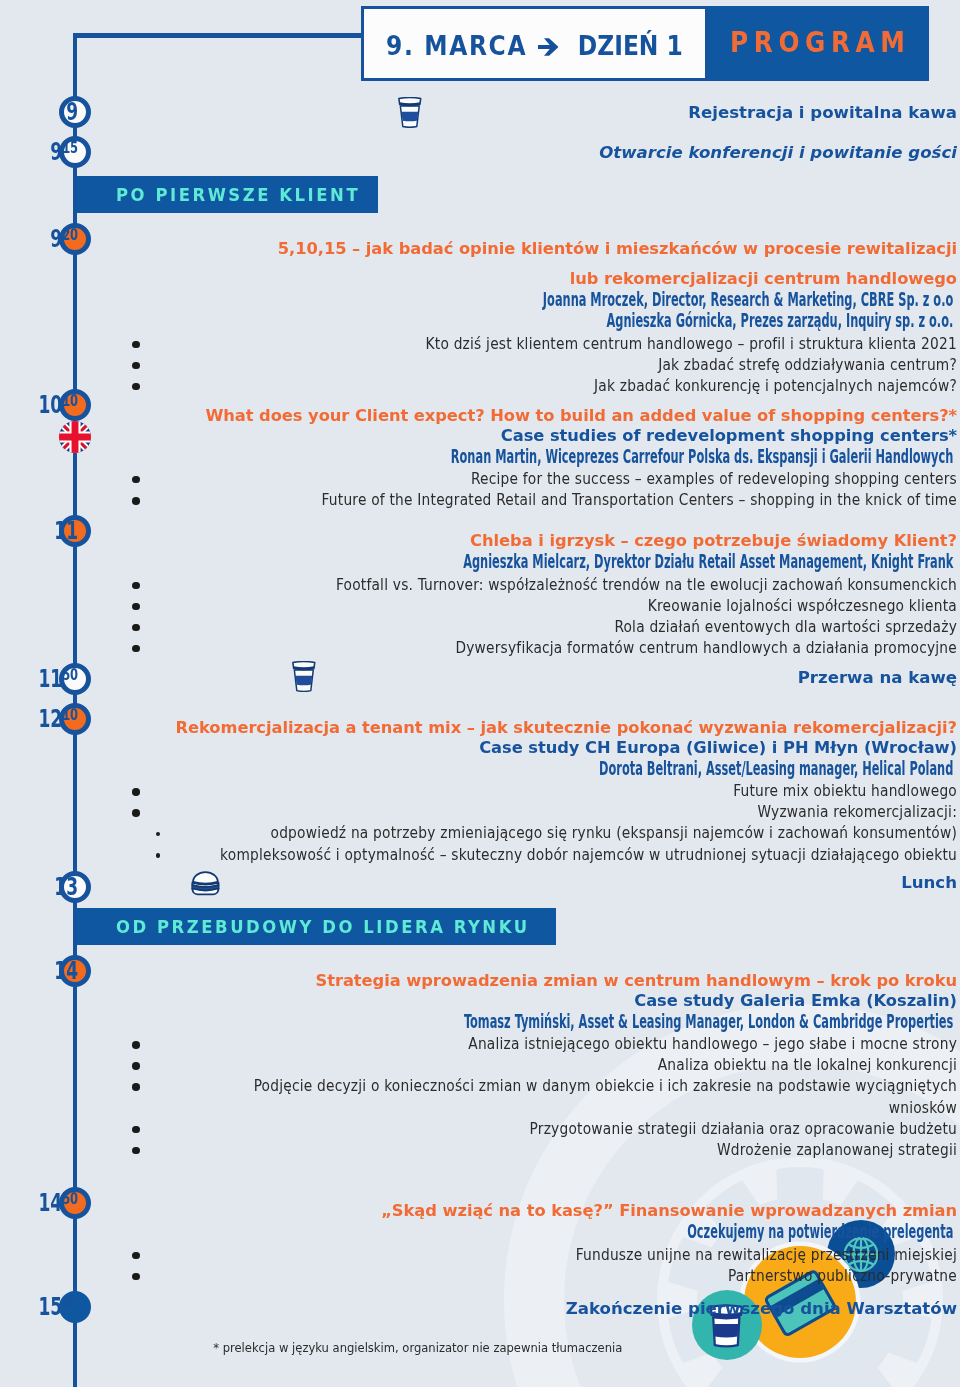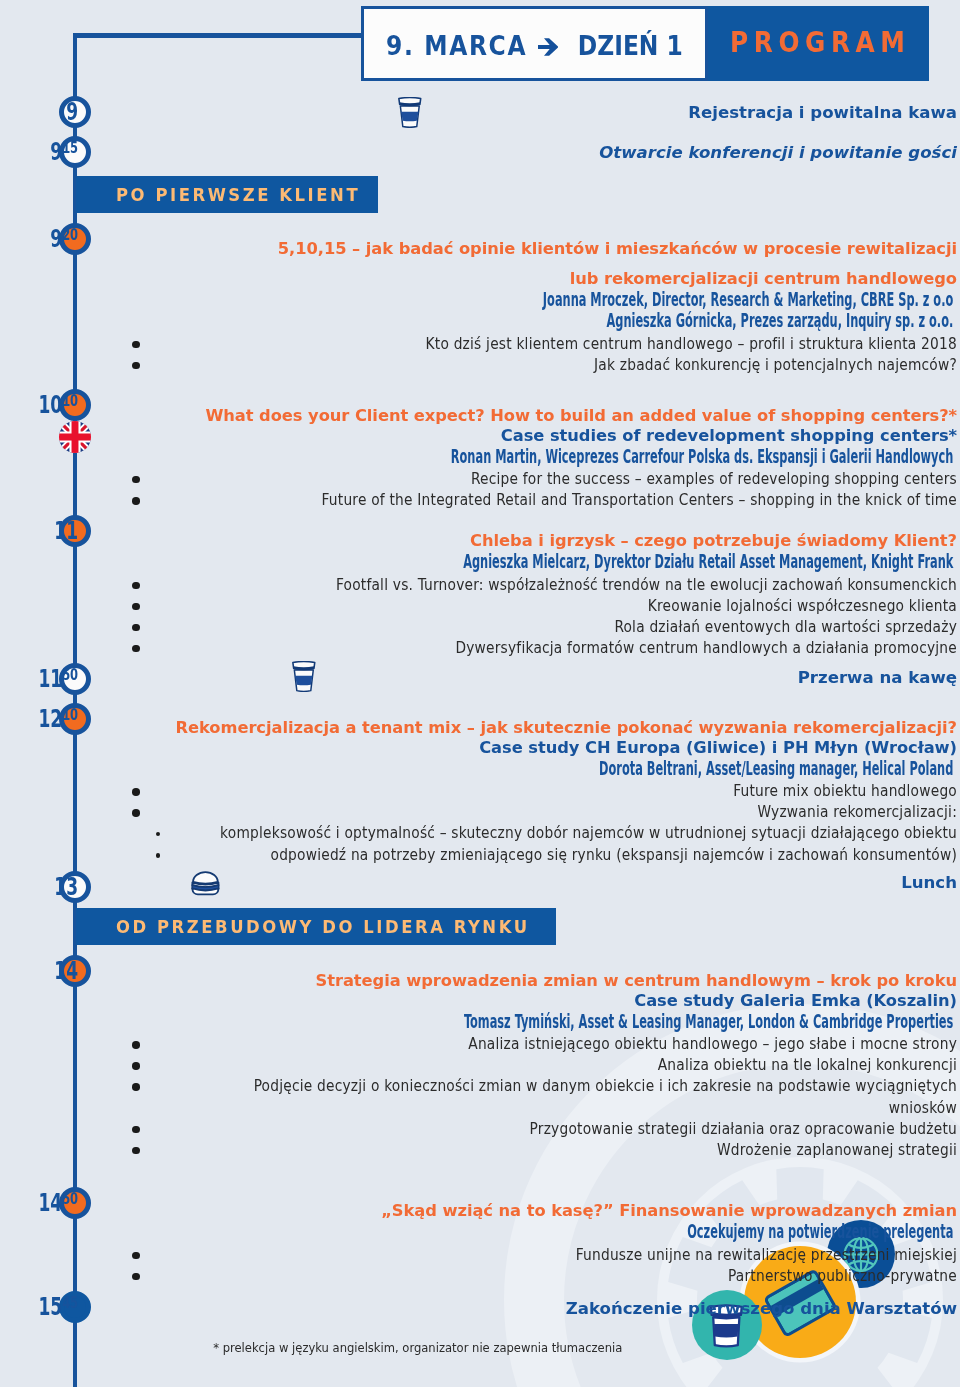--- a/index.html
+++ b/index.html
@@ -37,21 +37,21 @@
 
   .time{position:absolute;right:913.4px;color:#17539c;font-weight:bold;font-size:24px;
         font-family:"DejaVu Sans Condensed","Liberation Sans",sans-serif;
         z-index:5;white-space:nowrap;line-height:1;
         transform:scaleX(0.79);transform-origin:100% 50%;}
   .time sup{font-size:16.2px;vertical-align:baseline;position:relative;top:-6.1px;
             letter-spacing:-0.2px;}
 
   
   .band{position:absolute;left:76.4px;height:37px;background:#0f57a0;z-index:3;}
-  .band span{position:absolute;left:39.6px;color:#fdba74;font-weight:bold;
+  .band span{position:absolute;left:39.6px;color:#5eead4;font-weight:bold;
              font-size:18.3px;letter-spacing:2.55px;line-height:37px;
              font-family:"DejaVu Sans Condensed","Liberation Sans",sans-serif;
              white-space:nowrap;}
 
   
   .blk{position:absolute;left:117px;z-index:4;width:840px;text-align:right;}
   .hl{font-family:"DejaVu Sans",sans-serif;font-weight:bold;font-size:16.3px;
       line-height:20px;color:#17539c;letter-spacing:-0.05px;white-space:nowrap;}
   .hl.or{color:#f26b35;margin-top:10px;}
   .spk{color:#17539c;font-weight:bold;font-size:19.3px;line-height:21.2px;
@@ -179,21 +179,22 @@
         <path d="M0.9 1.6 Q12 -0.5 23.1 1.6 L22.3 7.6 Q12 9.8 1.7 7.6 Z" fill="#fbfbfb" stroke="#123a77" stroke-width="1.6" stroke-linejoin="round"></path>
         <path d="M1.45 5.3 Q12 7.2 22.55 5.3 L22.25 8.0 Q12 10.0 1.75 8.0 Z" fill="#123a77"></path>
       </svg>
       <div class="blk" style="top: 143px; font-style: italic;"><span class="onlytext">Otwarcie konferencji i powitanie gości</span></div>
       <div class="blk" style="top: 229px;">
         <div class="hl or">5,10,15 – jak badać opinie klientów i mieszkańców w procesie rewitalizacji</div>
         <div class="hl or">lub rekomercjalizacji centrum handlowego</div>
         <div class="spk">Joanna Mroczek, Director, Research &amp; Marketing, CBRE Sp. z o.o</div>
         <div class="spk">Agnieszka Górnicka, Prezes zarządu, Inquiry sp. z o.o.</div>
         <ul class="b">
-          <li>Kto dziś jest klientem centrum handlowego – profil i struktura klienta 2018</li>
+          <li>Kto dziś jest klientem centrum handlowego – profil i struktura klienta 2021</li>
+          <li>Jak zbadać strefę oddziaływania centrum?</li>
           <li>Jak zbadać konkurencję i potencjalnych najemców?</li>
         </ul>
       </div>
       <div class="blk" style="top: 395.6px;">
         <div class="hl or">What does your Client expect? How to build an added value of shopping centers?*</div>
         <div class="hl">Case studies of redevelopment shopping centers*</div>
         <div class="spk">Ronan Martin, Wiceprezes Carrefour Polska ds. Ekspansji i Galerii Handlowych</div>
         <ul class="b">
           <li>Recipe for the success – examples of redeveloping shopping centers</li>
           <li>Future of the Integrated Retail and Transportation Centers – shopping in the knick of time</li>
@@ -216,22 +217,22 @@
         <path d="M0.9 1.6 Q12 -0.5 23.1 1.6 L22.3 7.6 Q12 9.8 1.7 7.6 Z" fill="#fbfbfb" stroke="#123a77" stroke-width="1.6" stroke-linejoin="round"></path>
         <path d="M1.45 5.3 Q12 7.2 22.55 5.3 L22.25 8.0 Q12 10.0 1.75 8.0 Z" fill="#123a77"></path>
       </svg>
       <div class="blk" style="top: 708px;">
         <div class="hl or">Rekomercjalizacja a tenant mix – jak skutecznie pokonać wyzwania rekomercjalizacji?</div>
         <div class="hl">Case study CH Europa (Gliwice) i PH Młyn (Wrocław)</div>
         <div class="spk">Dorota Beltrani, Asset/Leasing manager, Helical Poland</div>
         <ul class="b">
           <li>Future mix obiektu handlowego</li>
           <li>Wyzwania rekomercjalizacji:</li>
+          <li class="sub">odpowiedź na potrzeby zmieniającego się rynku (ekspansji najemców i zachowań konsumentów)</li>
           <li class="sub">kompleksowość i optymalność – skuteczny dobór najemców w utrudnionej sytuacji działającego obiektu</li>
-          <li class="sub">odpowiedź na potrzeby zmieniającego się rynku (ekspansji najemców i zachowań konsumentów)</li>
         </ul>
       </div>
       <div class="blk" style="top: 873.3px;"><span class="onlytext">Lunch</span></div>
       <svg viewBox="0 0 31 26" width="28.83" height="24.18" class="ico" style="left: 190.7px; top: 871.4px;">
         <path d="M2.2 11.6 A13.3 10.4 0 0 1 28.8 11.6 Q15.5 15.6 2.2 11.6 Z" fill="#fcfcfc" stroke="#143a72" stroke-width="2.0" stroke-linejoin="round"></path>
         <path d="M1.5 12.4 Q15.5 16.9 29.5 12.4 L29.5 15.2 Q15.5 19.7 1.5 15.2 Z" fill="#fcfcfc" stroke="#143a72" stroke-width="2.0" stroke-linejoin="round"></path>
         <path d="M1.2 15.0 Q15.5 19.6 29.8 15.0 L29.8 18.8 Q15.5 23.4 1.2 18.8 Z" fill="#1f4f9c" stroke="#143a72" stroke-width="1.6" stroke-linejoin="round"></path>
         <path d="M1.5 18.8 Q15.5 23.3 29.5 18.8 L29.5 19.6 A5.9 5.9 0 0 1 23.6 25.1 L7.4 25.1 A5.9 5.9 0 0 1 1.5 19.6 Z" fill="#fcfcfc" stroke="#143a72" stroke-width="2.0" stroke-linejoin="round"></path>
       </svg>
       <div class="blk" style="top: 961px;">

